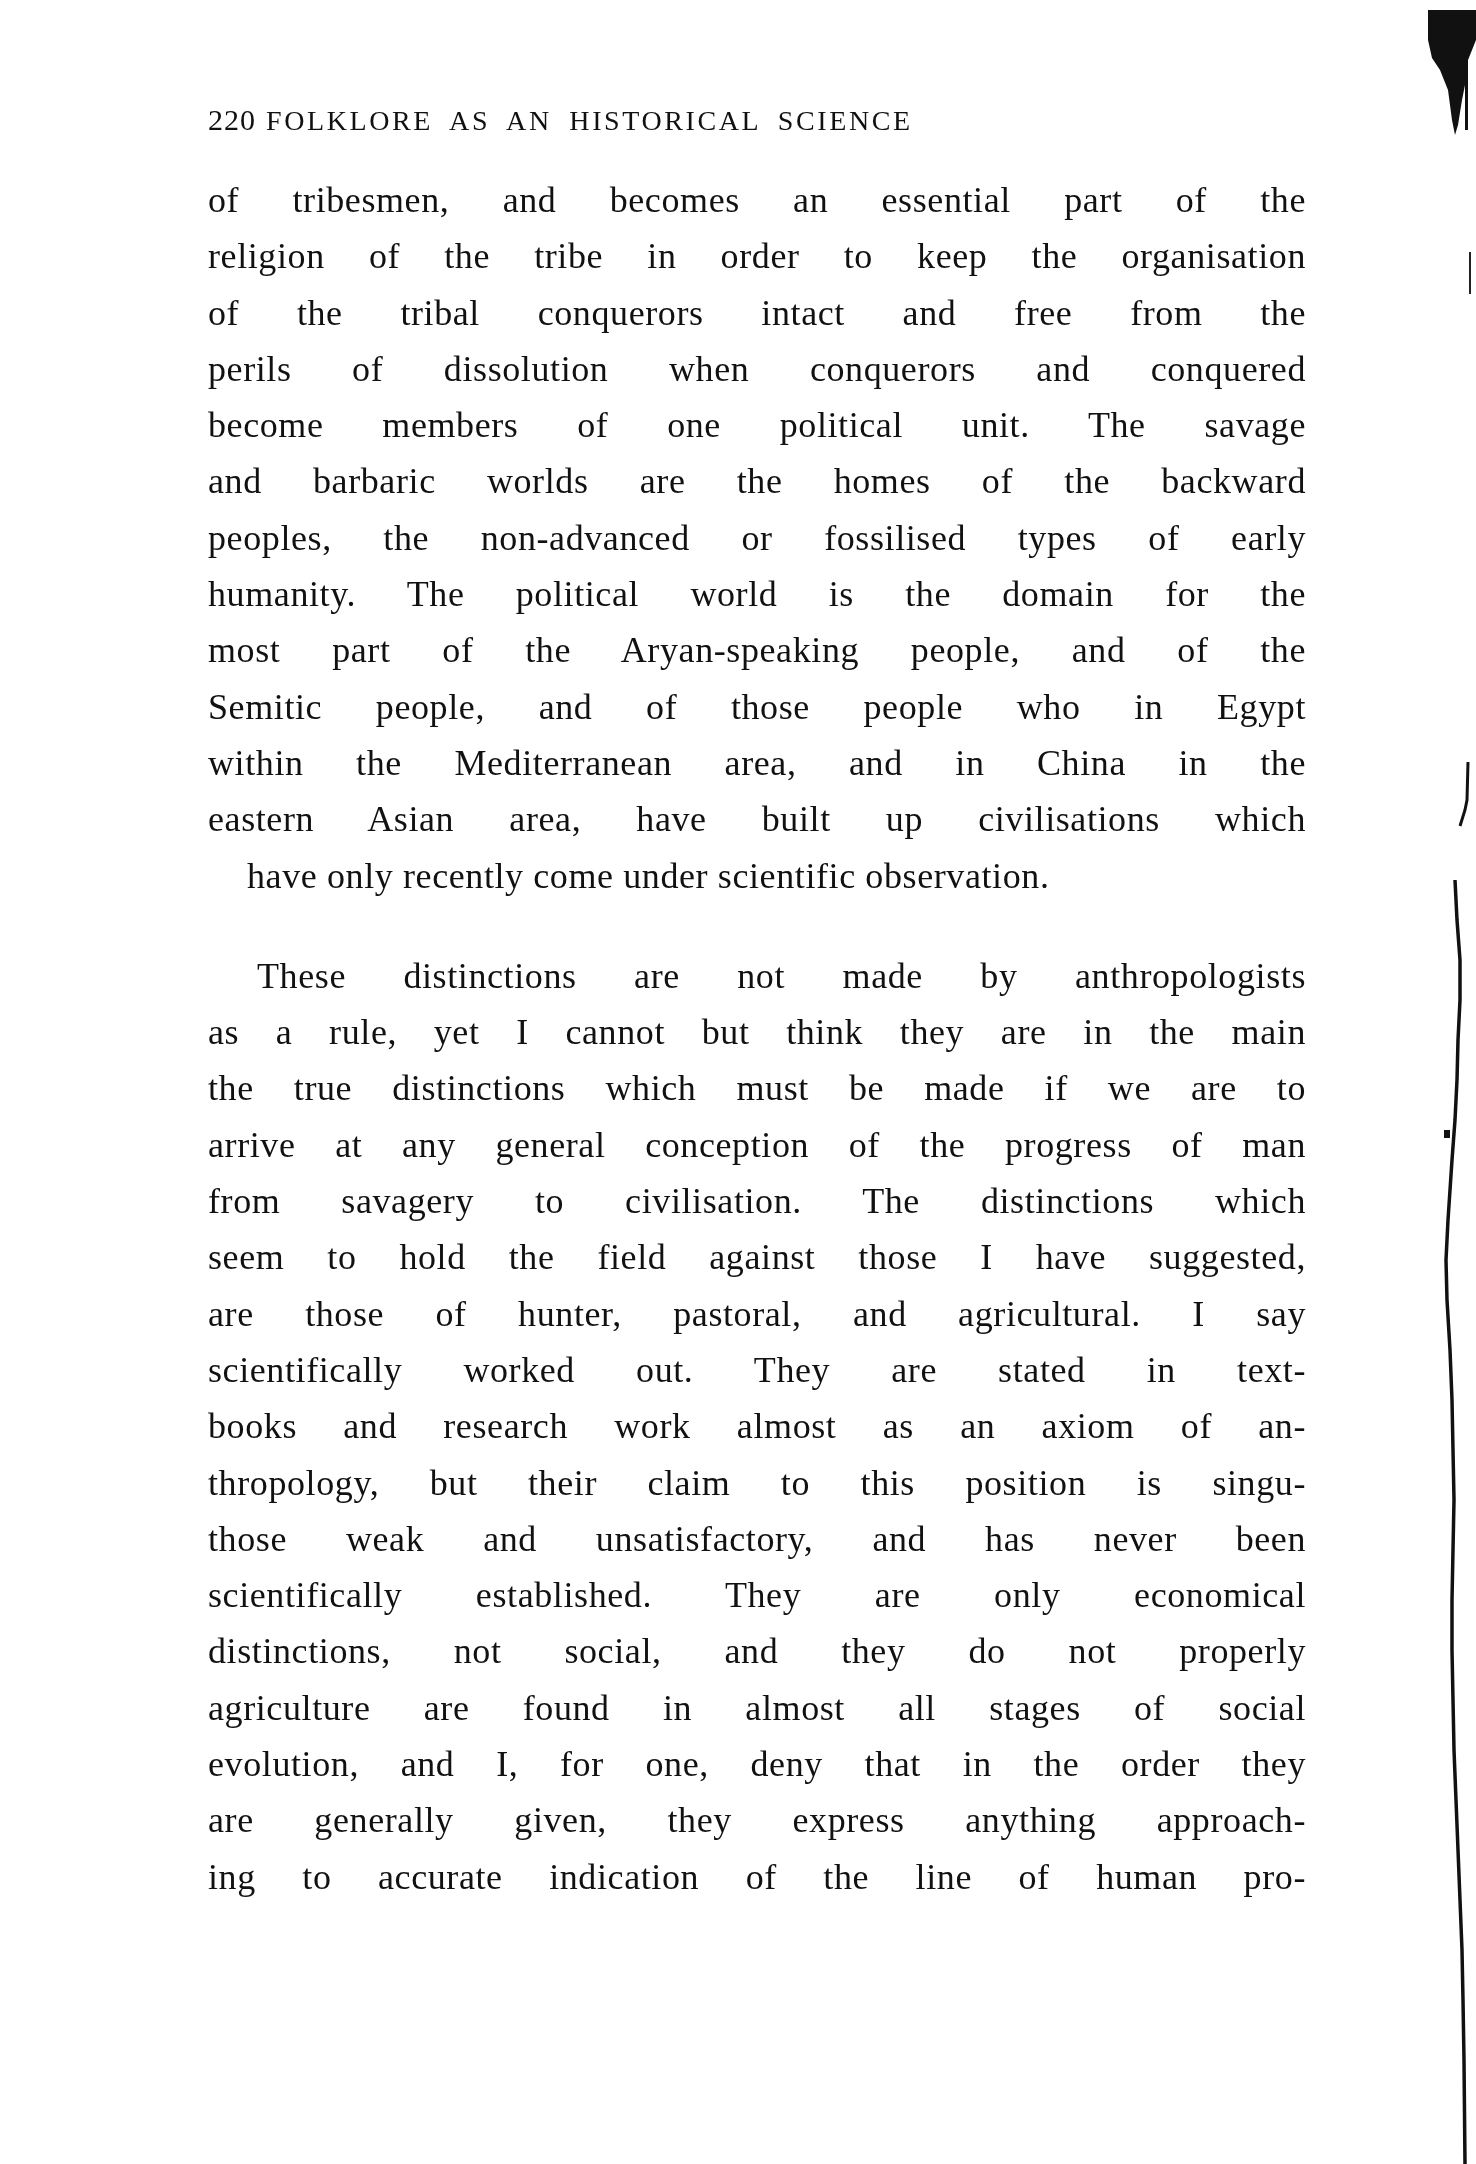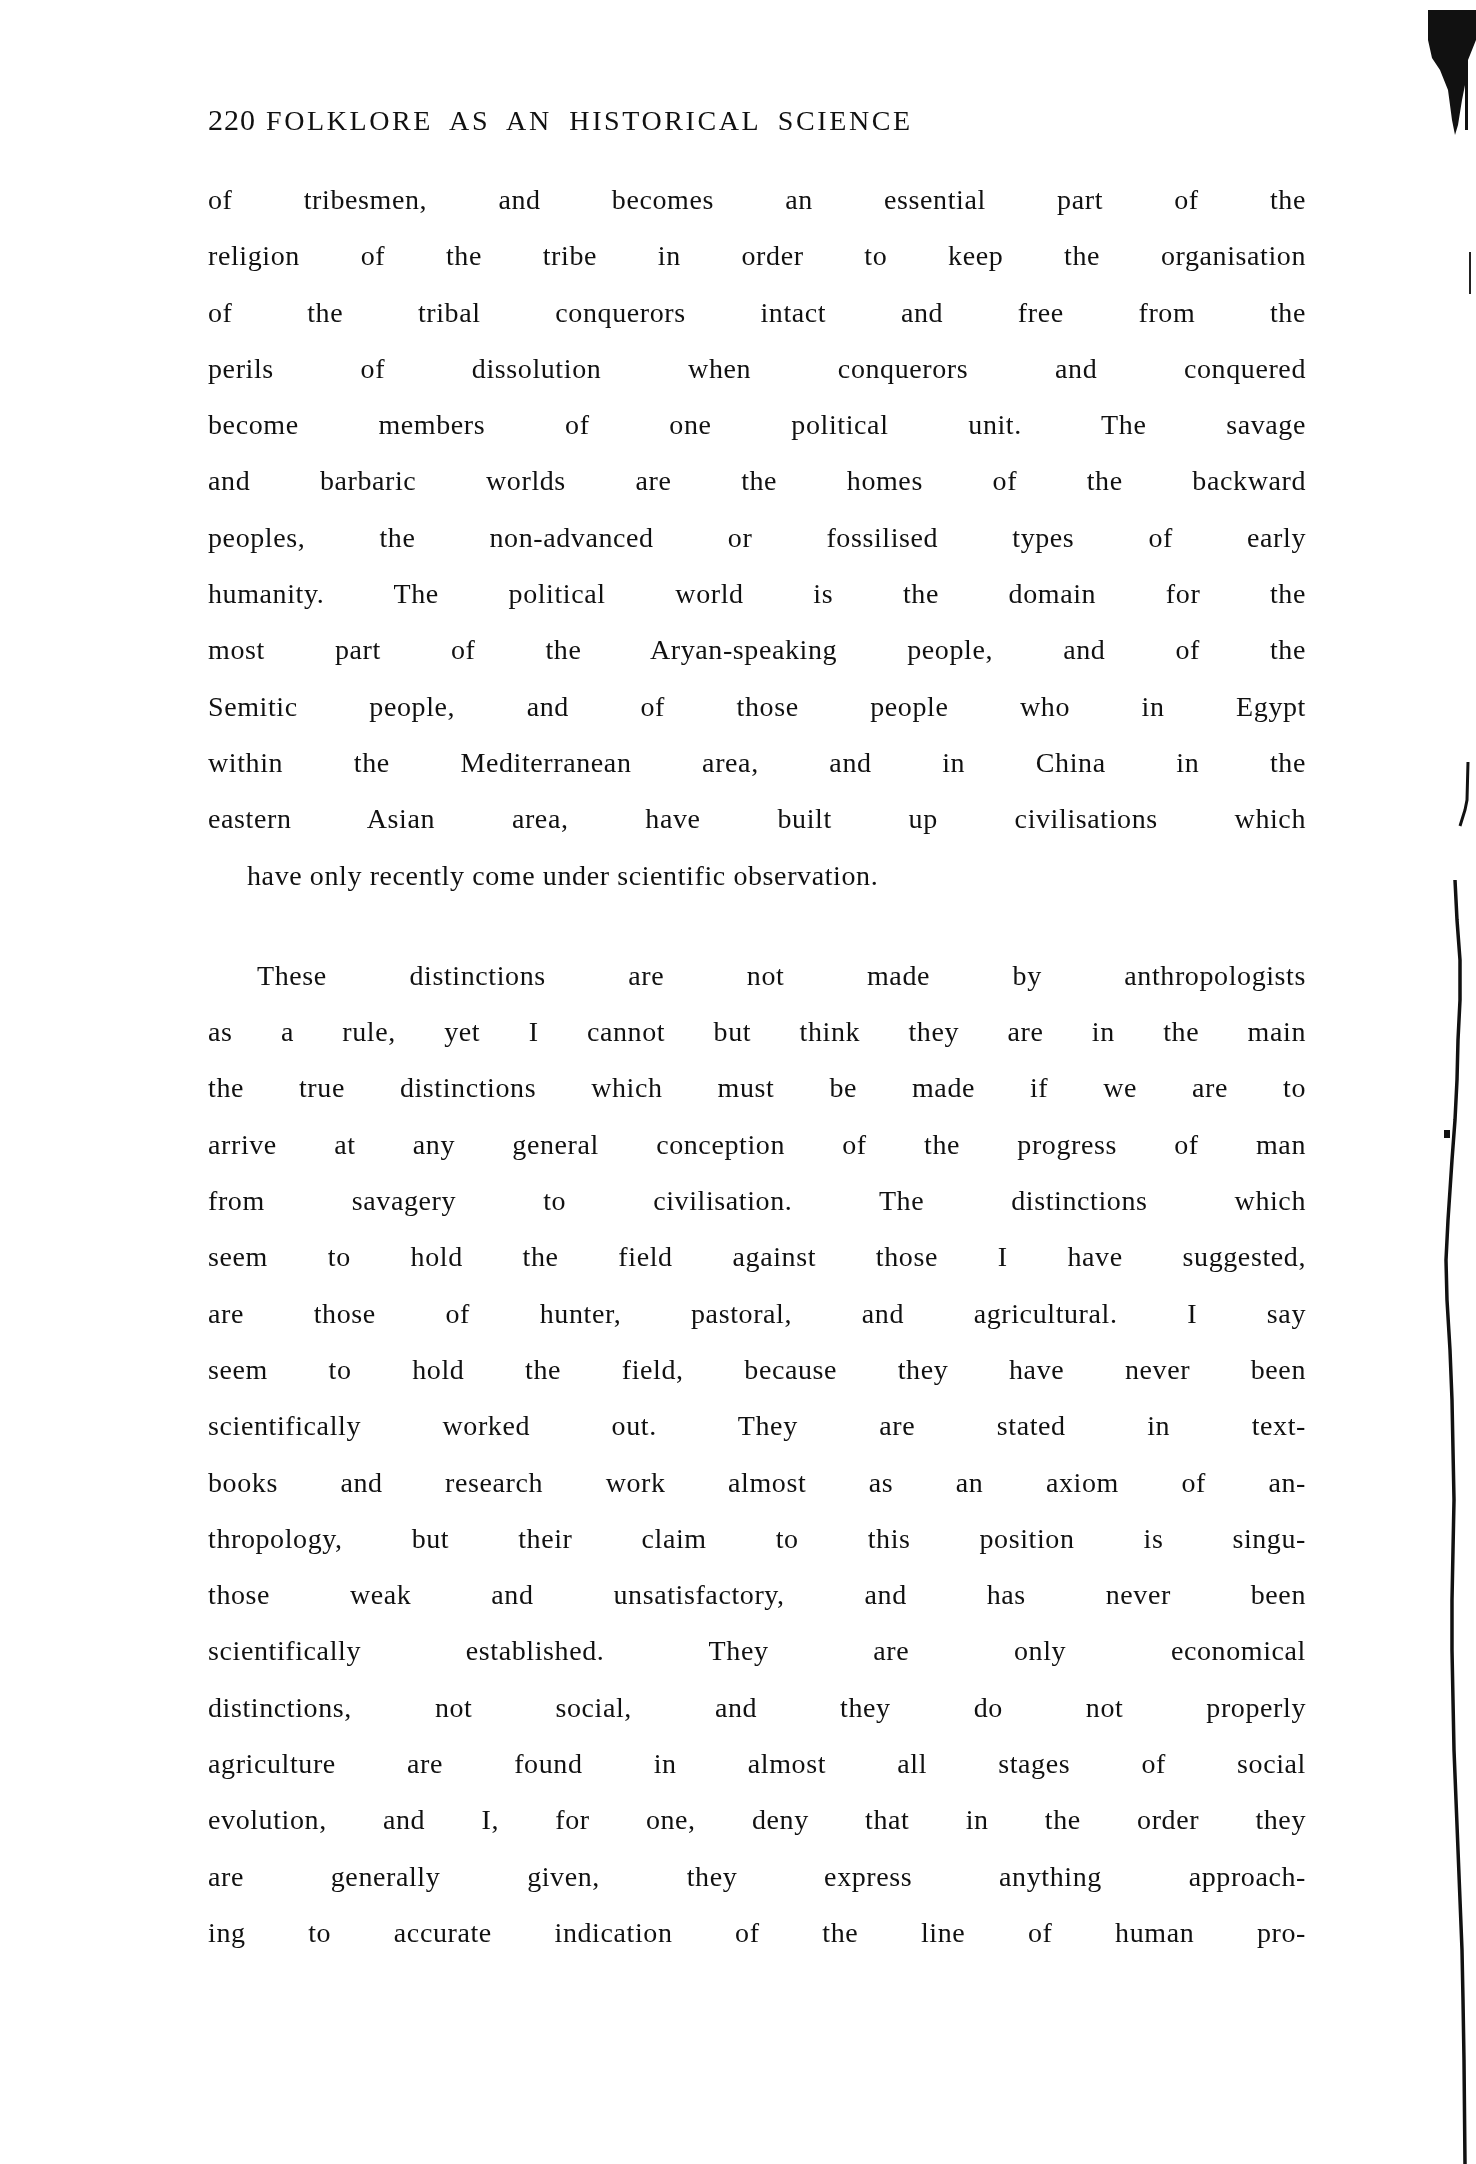--- a/index.html
+++ b/index.html
@@ -45,21 +45,21 @@
   .body-text {
     position: absolute;
     left: 208px;
     top: 172px;
     width: 1098px;
   }
   .line {
     display: block;
     height: 56.3px;
     line-height: 56.3px;
-    font-size: 28px;
+    font-size: 36px;
     text-align: justify;
     text-align-last: justify;
     white-space: nowrap;
     overflow: visible;
     letter-spacing: 0.6px;
   }
   .line.last {
     text-align-last: left;
     margin-left: 39px;
   }
@@ -105,21 +105,20 @@
     </div>
 
     <div class="paragraph">
       <span class="line indent">These distinctions are not made by anthropologists</span>
       <span class="line">as a rule, yet I cannot but think they are in the main</span>
       <span class="line">the true distinctions which must be made if we are to</span>
       <span class="line">arrive at any general conception of the progress of man</span>
       <span class="line">from savagery to civilisation. The distinctions which</span>
       <span class="line">seem to hold the field against those I have suggested,</span>
       <span class="line">are those of hunter, pastoral, and agricultural. I say</span>
-      <span class="line">seem to hold the field, because they have never been</span>
       <span class="line">scientifically worked out. They are stated in text-</span>
       <span class="line">books and research work almost as an axiom of an-</span>
       <span class="line">thropology, but their claim to this position is singu-</span>
       <span class="line">those weak and unsatisfactory, and has never been</span>
       <span class="line">scientifically established. They are only economical</span>
       <span class="line">distinctions, not social, and they do not properly</span>
       <span class="line">agriculture are found in almost all stages of social</span>
       <span class="line">evolution, and I, for one, deny that in the order they</span>
       <span class="line">are generally given, they express anything approach-</span>
       <span class="line">ing to accurate indication of the line of human pro-</span>

